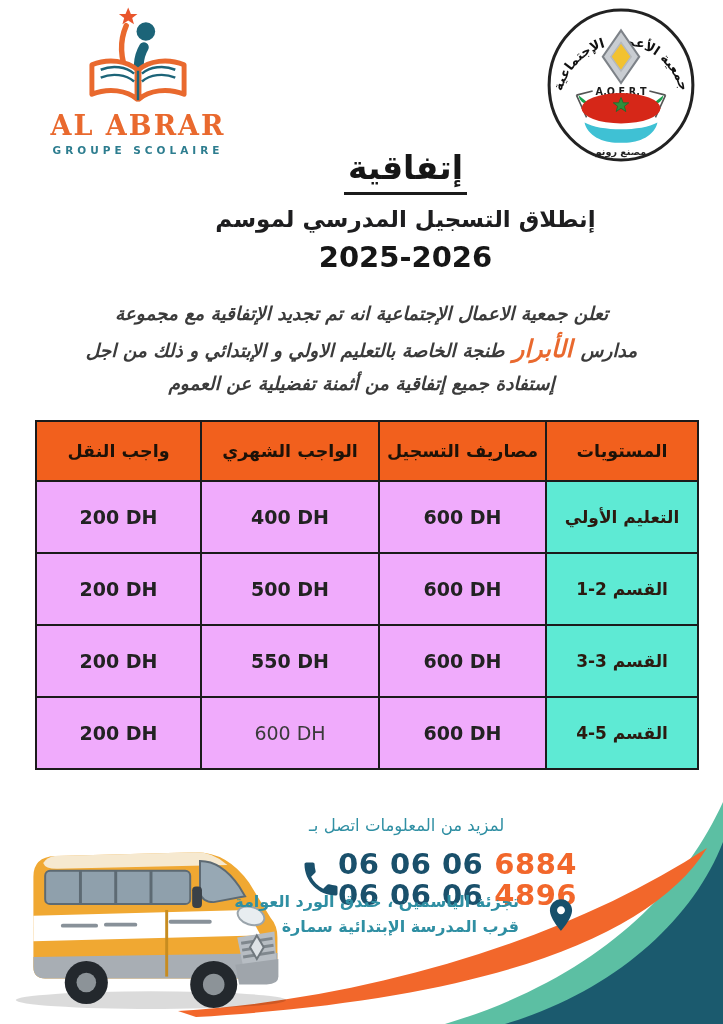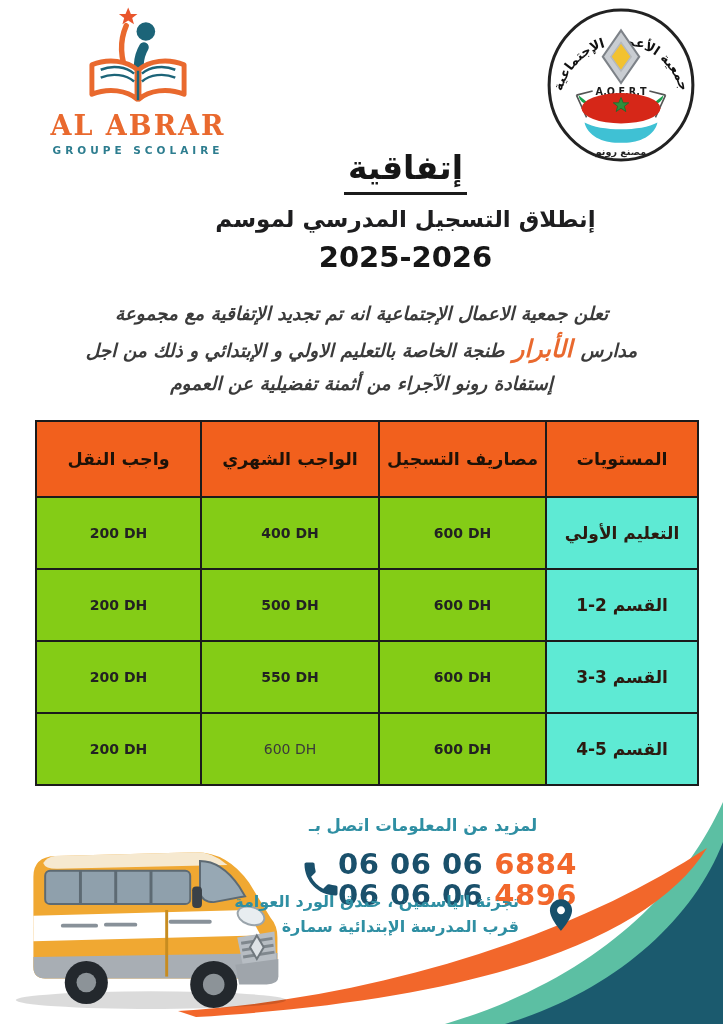--- a/index.html
+++ b/index.html
@@ -49,33 +49,33 @@
 
   
   .fees-table {
     position:absolute; left:35px; top:420px; width:662px;
     border-collapse:collapse; direction:rtl; table-layout:fixed;
   }
   .fees-table th, .fees-table td {
     border:2.5px solid #1b1b1b; text-align:center; vertical-align:middle;
   }
   .fees-table th {
-    background:#F2601D; color:#1d1208; font-size:17.5px; font-weight:bold; height:76px;
-  }
-  .fees-table td { height:72px; font-size:14px; font-weight:bold; color:#222; background:#84cc16; direction:ltr; }
+    background:#F2601D; color:#1d1208; font-size:17.5px; font-weight:bold; height:60px;
+  }
+  .fees-table td { height:72px; font-size:19px; font-weight:bold; color:#222; background:#f0abfc; direction:ltr; }
   .fees-table td.level-cell { background:#5eead4; font-size:17px; color:#2b1a10; direction:rtl; }
   .fees-table td.light-val { font-weight:normal; color:#3a3a3a; }
 
   
   .bus-wrap { position:absolute; left:4px; top:798px; width:294px; height:220px; z-index:2; }
 
   .contact { position:absolute; left:297px; top:816px; width:280px; z-index:2; }
   .contact-label {
     direction:rtl; text-align:left; padding-left:12px;
-    color:#2F8FA3; font-size:16.5px; font-weight:bold; white-space:nowrap;
+    color:#2F8FA3; font-size:16.5px; font-weight:normal; white-space:nowrap;
   }
   .phones { position:relative; margin-top:14px; padding-left:52px; }
   .phone-icon { position:absolute; left:2px; top:8px; width:44px; height:44px; }
   .phone-row {
     direction:ltr; display:flex; justify-content:flex-end; gap:11px;
     font-size:29px; font-weight:bold; line-height:1.06; letter-spacing:0.5px; white-space:nowrap;
   }
   .phone-prefix { color:#1A506B; }
   .phone-suffix { color:#F2672B; }
 
@@ -143,21 +143,21 @@
     </div>
     <div class="title-sub">إنطلاق التسجيل المدرسي لموسم</div>
     <div class="title-season">2025-2026</div>
   </div>
 
   <div class="intro">
     <span>تعلن جمعية الاعمال الإجتماعية انه تم تجديد الإتفاقية مع مجموعة</span><br>
     <span>مدارس</span>
     <span class="brand-word">الأبرار</span>
     <span>طنجة الخاصة بالتعليم الاولي و الإبتدائي و ذلك من اجل</span><br>
-    <span>إستفادة رونو الآجراء من أثمنة تفضيلية عن العموم</span>
+    <span>إستفادة جميع إتفاقية من أثمنة تفضيلية عن العموم</span>
   </div>
 
   <table class="fees-table">
     <colgroup>
         <col style="width:152px">
         <col style="width:167px">
         <col style="width:178px">
         <col style="width:165px">
       </colgroup>
     <thead>

